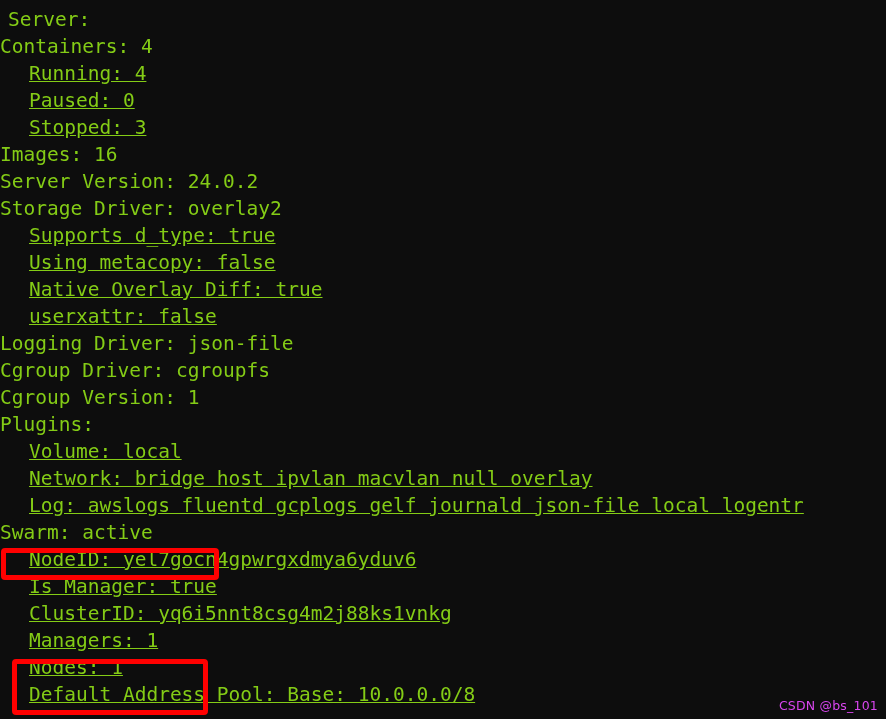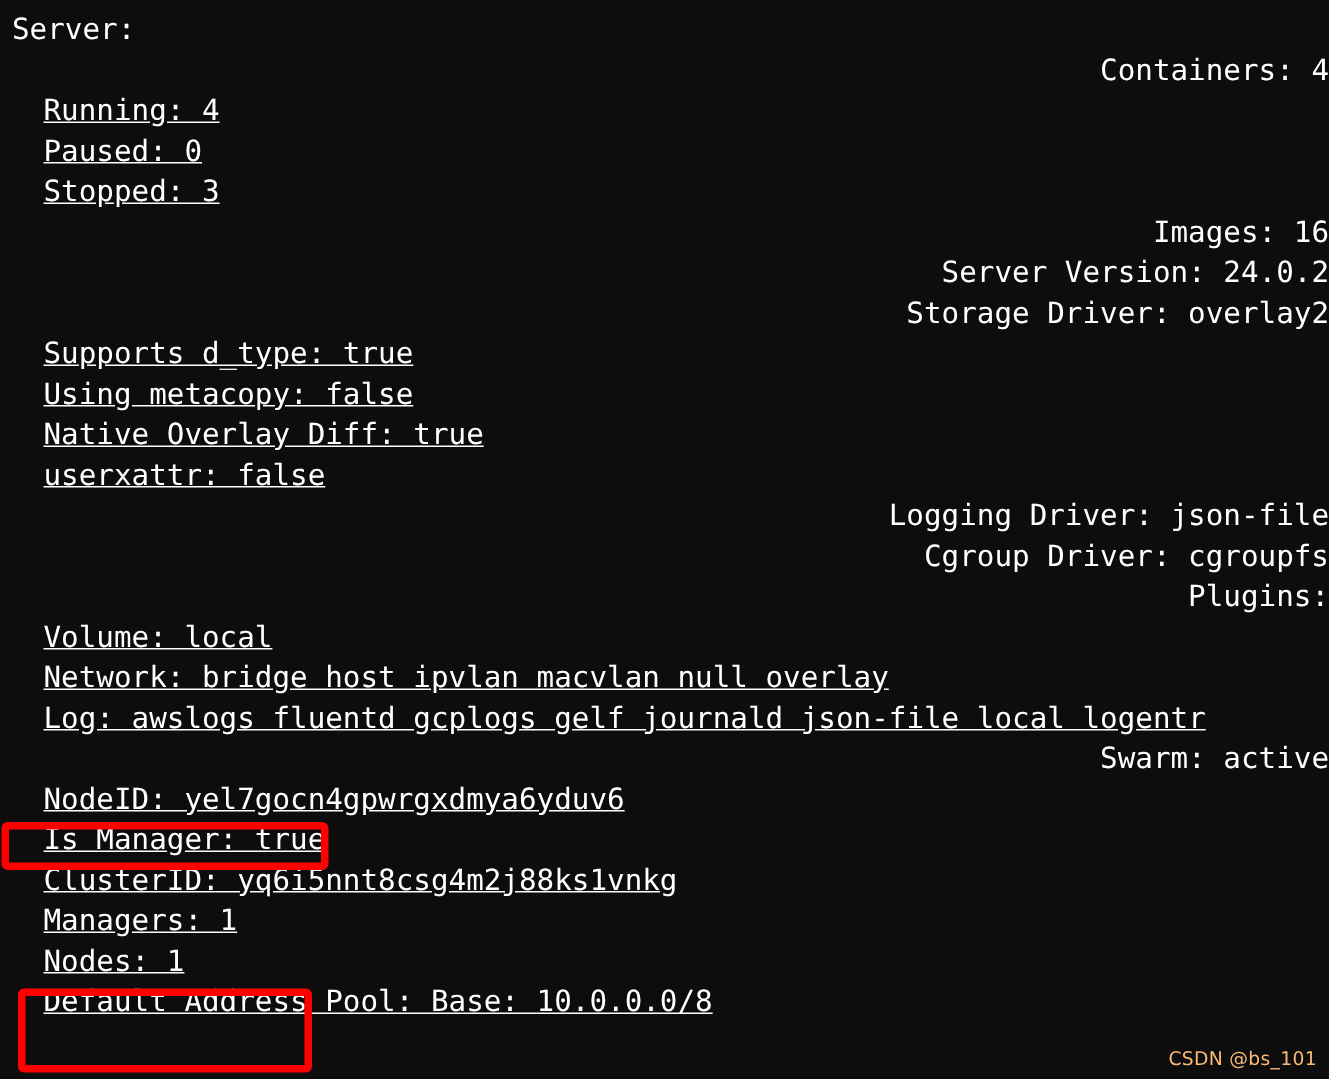--- a/index.html
+++ b/index.html
@@ -21,29 +21,29 @@
     top: 0;
     width: 886px;
     padding-top: 6px;
     box-sizing: border-box;
   }
   .line {
     height: 27px;
     line-height: 27px;
     font-size: 19.5px;
     letter-spacing: 0px;
-    color: #ffffff;
+    color: #84cc16;
     white-space: pre;
     padding-left: 8px;
     box-sizing: border-box;
     overflow: hidden;
     text-overflow: clip;
   }
   .ind0 { padding-left: 8px; }
-  .ind1 { padding-left: 0; text-align: right; }
+  .ind1 { padding-left: 0; }
   .ind2 { padding-left: 29px; text-decoration: underline; }
 
   .highlight-box {
     position: absolute;
     border: 5px solid #ff0000;
     border-radius: 4px;
     box-sizing: border-box;
     pointer-events: none;
     background: transparent;
   }
@@ -56,21 +56,21 @@
   #box-managers-nodes {
     left: 12px;
     top: 659px;
     width: 196px;
     height: 56px;
   }
   #watermark {
     position: absolute;
     right: 8px;
     bottom: 6px;
-    color: #fdba74;
+    color: #d946ef;
     font-size: 12.5px;
     font-family: "DejaVu Sans", "Liberation Sans", sans-serif;
     letter-spacing: 0.2px;
     white-space: pre;
   }
 </style>
 </head>
 <body>
 
 <div id="screen">
@@ -83,20 +83,21 @@
       <div class="line ind2">Stopped: 3</div>
       <div class="line ind1">Images: 16</div>
       <div class="line ind1">Server Version: 24.0.2</div>
       <div class="line ind1">Storage Driver: overlay2</div>
       <div class="line ind2">Supports d_type: true</div>
       <div class="line ind2">Using metacopy: false</div>
       <div class="line ind2">Native Overlay Diff: true</div>
       <div class="line ind2">userxattr: false</div>
       <div class="line ind1">Logging Driver: json-file</div>
       <div class="line ind1">Cgroup Driver: cgroupfs</div>
+      <div class="line ind1">Cgroup Version: 1</div>
       <div class="line ind1">Plugins:</div>
       <div class="line ind2">Volume: local</div>
       <div class="line ind2">Network: bridge host ipvlan macvlan null overlay</div>
       <div class="line ind2">Log: awslogs fluentd gcplogs gelf journald json-file local logentr</div>
       <div class="line ind1">Swarm: active</div>
       <div class="line ind2">NodeID: yel7gocn4gpwrgxdmya6yduv6</div>
       <div class="line ind2">Is Manager: true</div>
       <div class="line ind2">ClusterID: yq6i5nnt8csg4m2j88ks1vnkg</div>
       <div class="line ind2">Managers: 1</div>
       <div class="line ind2">Nodes: 1</div>

